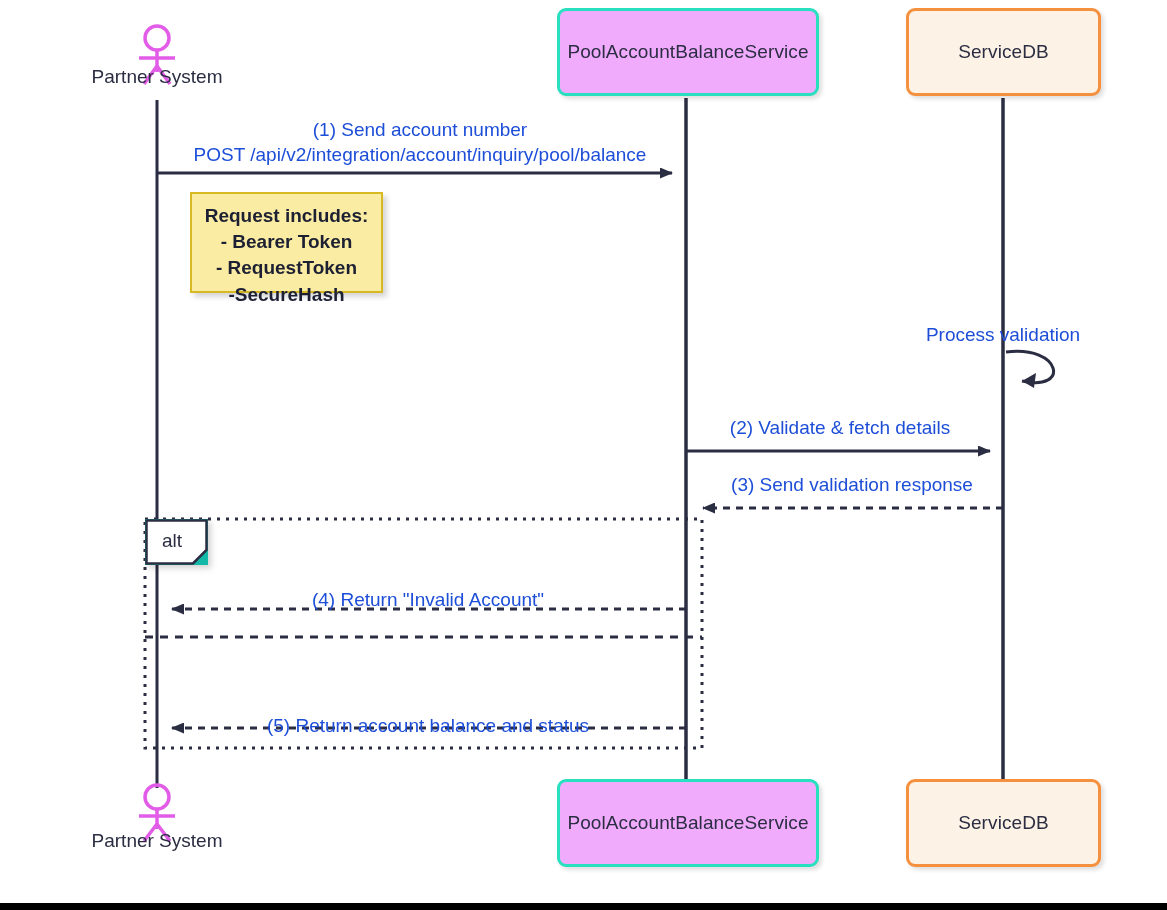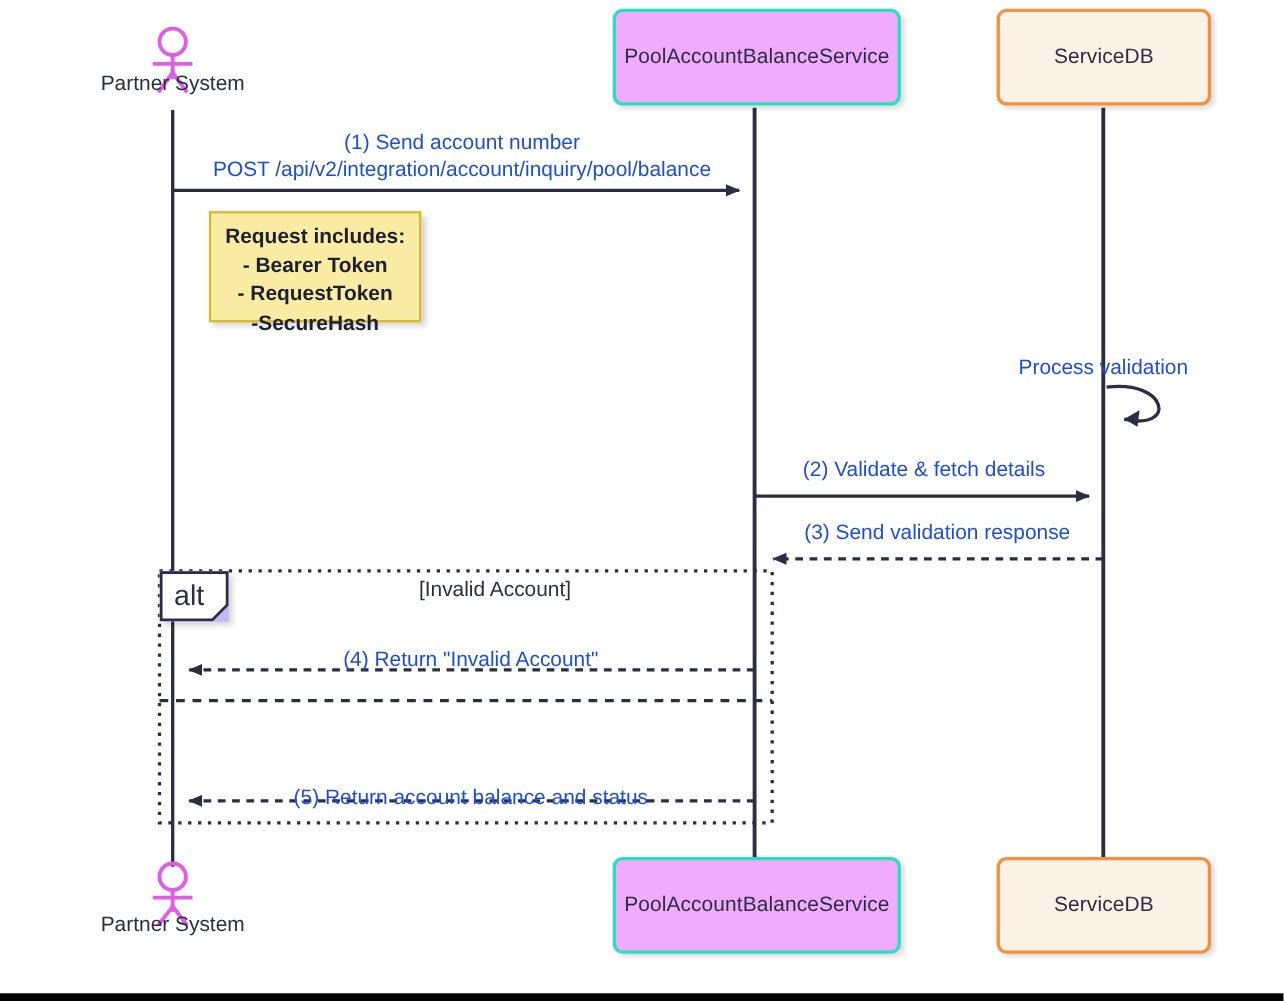--- a/index.html
+++ b/index.html
@@ -93,22 +93,22 @@
   }
   .note-line {
     display: block;
     white-space: nowrap;
   }
 
   
   .alt-tab {
     position: absolute;
     box-sizing: border-box;
-    background: #c4b5fd;
-    font-size: 26px;
+    background: #14b8a6;
+    font-size: 19px;
     color: #2b2d42;
     display: flex;
     align-items: center;
     justify-content: center;
     filter: drop-shadow(3px 3px 3px rgba(0,0,0,0.18));
   }
   .alt-tab-shape {
     position: absolute;
     left: 0; top: 0;
     width: 100%; height: 100%;
@@ -241,20 +241,19 @@
 
   <div class="msg-label" style="left:702px; top:473px; width:300px;">(3) Send validation response</div>
 
   <div class="alt-tab" style="left:145px; top:519px; width:63px; height:46px;">
     <svg class="alt-tab-shape" viewBox="0 0 63 46" preserveAspectRatio="none">
       <path d="M1.5,1.5 L61.5,1.5 L61.5,31 L48,44.5 L1.5,44.5 z" fill="#ffffff" stroke="#2b2d42" stroke-width="2.5"></path>
     </svg>
     <span class="alt-tab-text">alt</span>
   </div>
 
-  <div class="frag-label" style="left:325px; top:526px; width:250px;">[Invalid Account]</div>
 
 
   <div class="msg-label" style="left:178px; top:588px; width:500px;">(4) Return "Invalid Account"</div>
 
   <div class="msg-label" style="left:178px; top:714px; width:500px;">(5) Return account balance and status</div>
 
 </div>
 
 </body></html>

